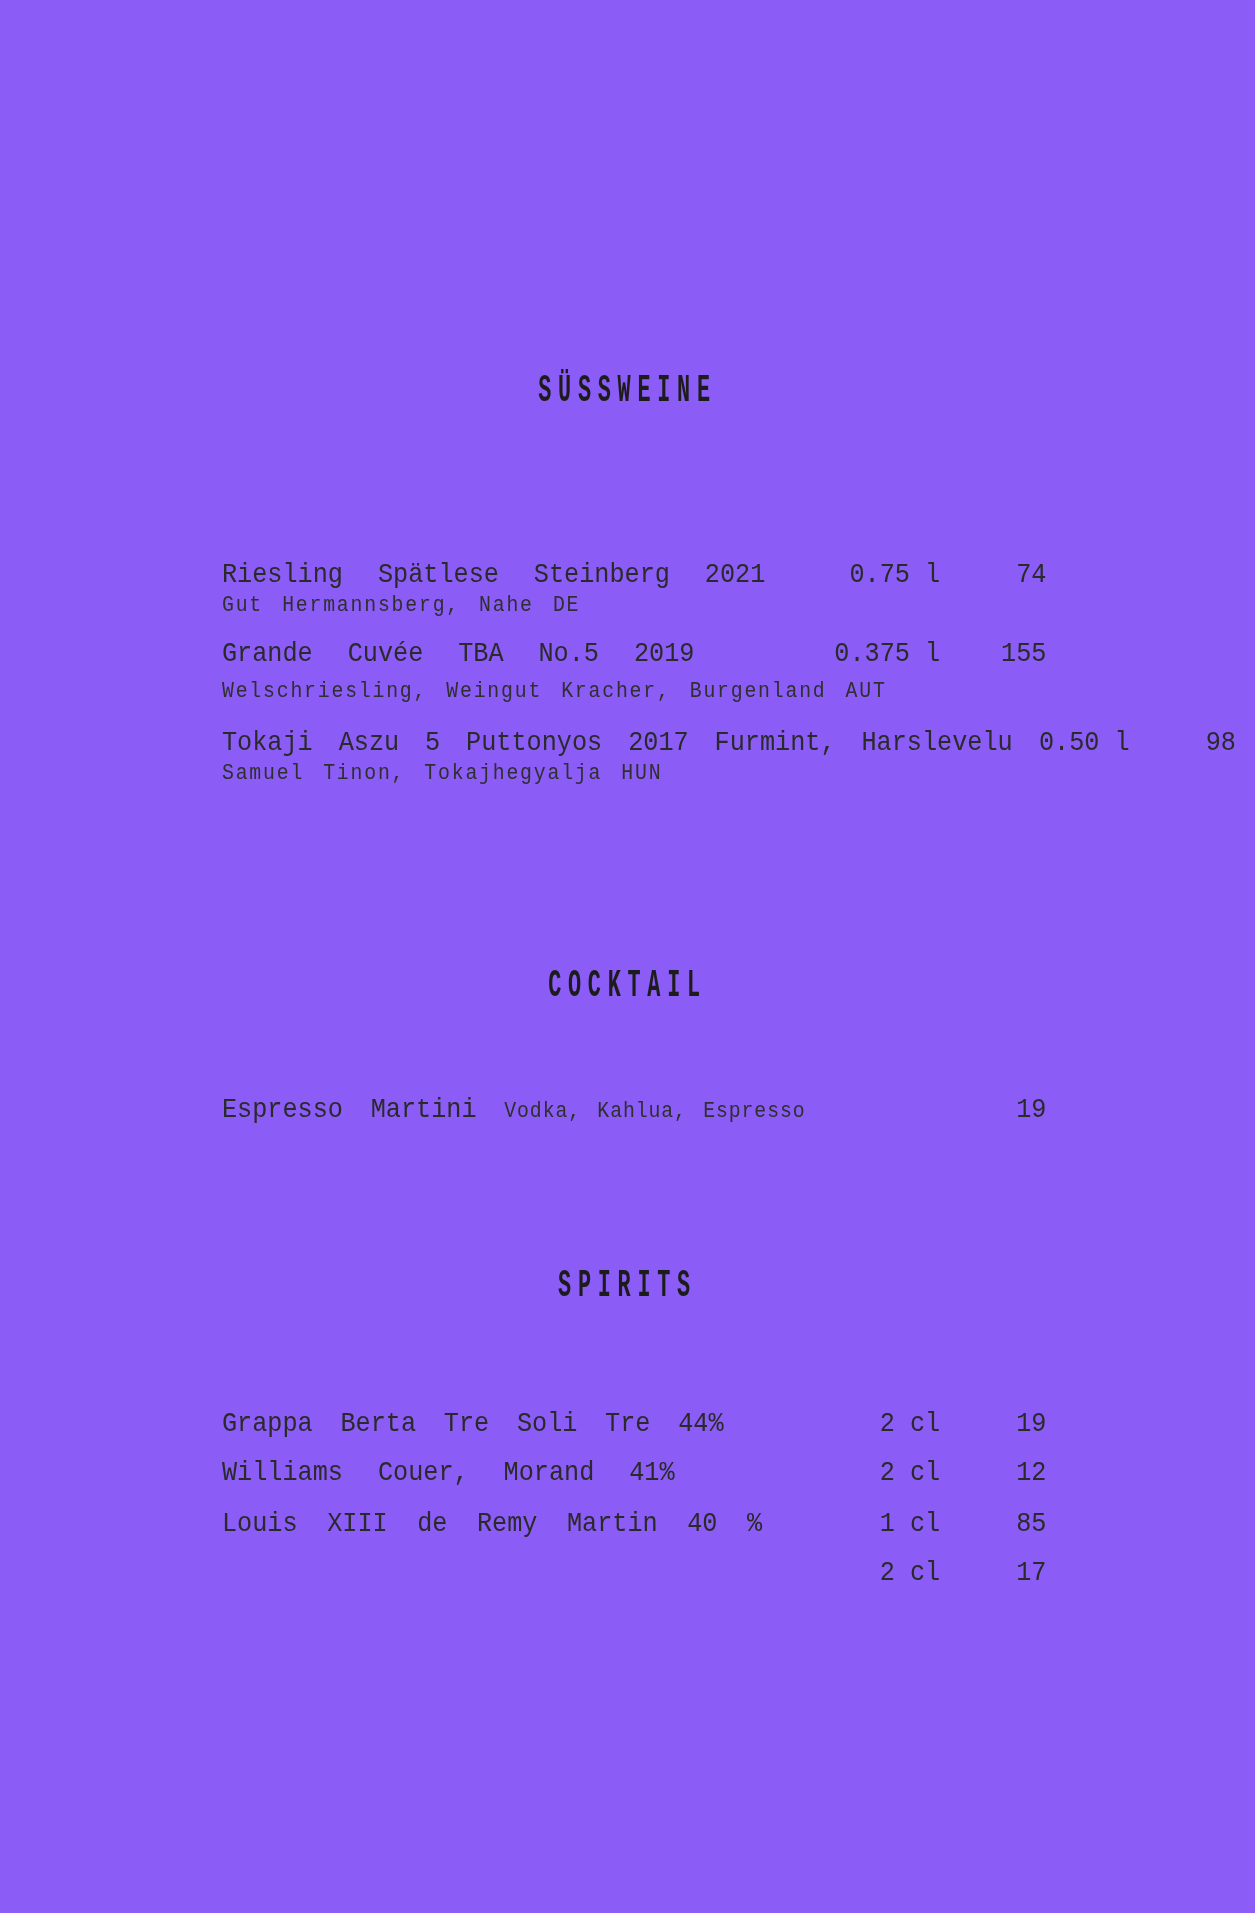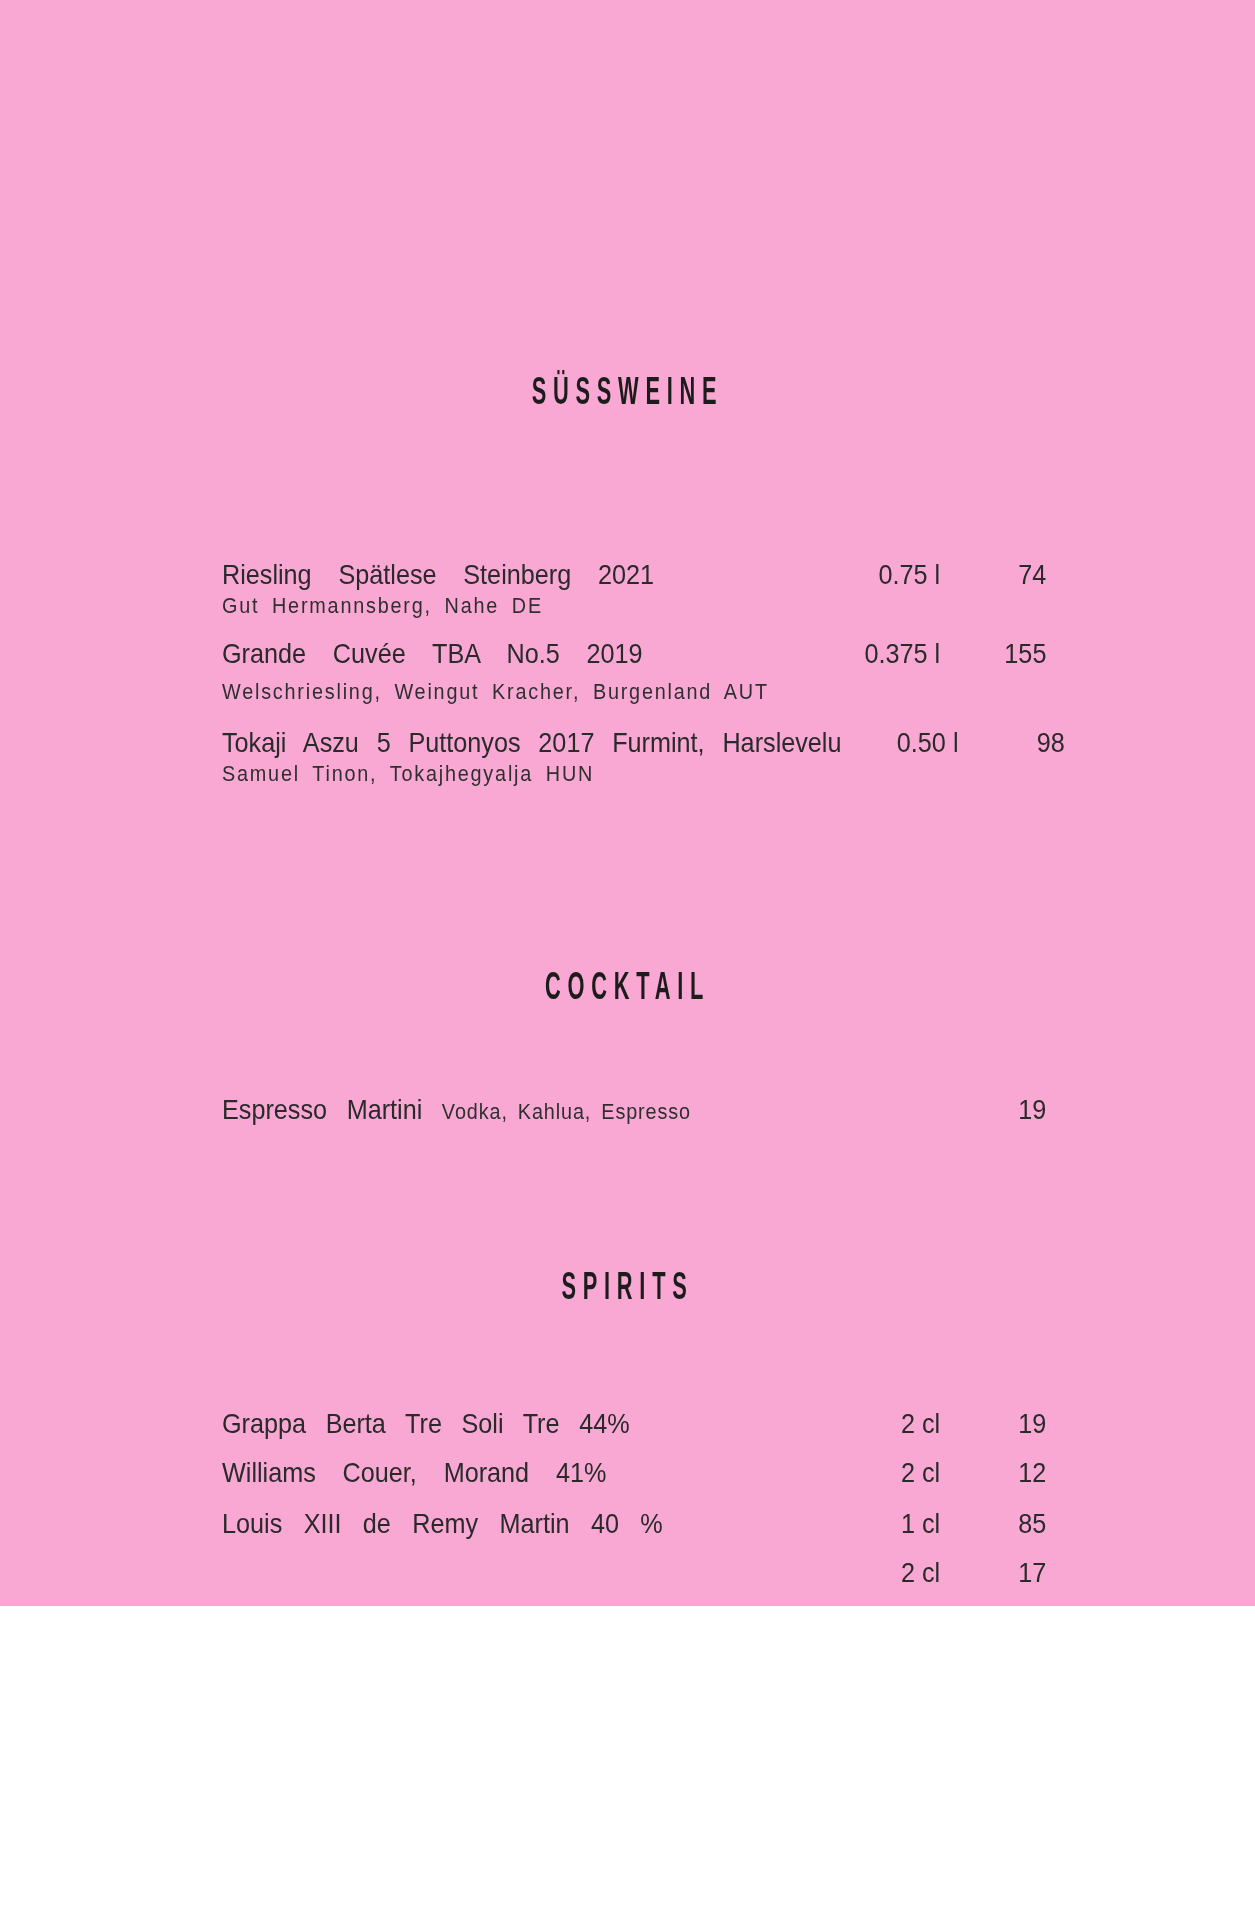--- a/index.html
+++ b/index.html
@@ -3,23 +3,23 @@
 <meta charset="utf-8">
 <style>
   html, body {
     margin: 0;
     padding: 0;
     background: #ffffff;
   }
   .page {
     position: relative;
     width: 1255px;
-    height: 1606px;
-    background: #f9a8d4;
-    font-family: Liberation Sans, sans-serif;
+    height: 1913px;
+    background: #8b5cf6;
+    font-family: Liberation Mono, monospace;
     color: #2a2a2a;
     overflow: hidden;
   }
   
   .section-title {
     position: absolute;
     left: 0;
     width: 1255px;
     margin: 0;
     text-align: center;

